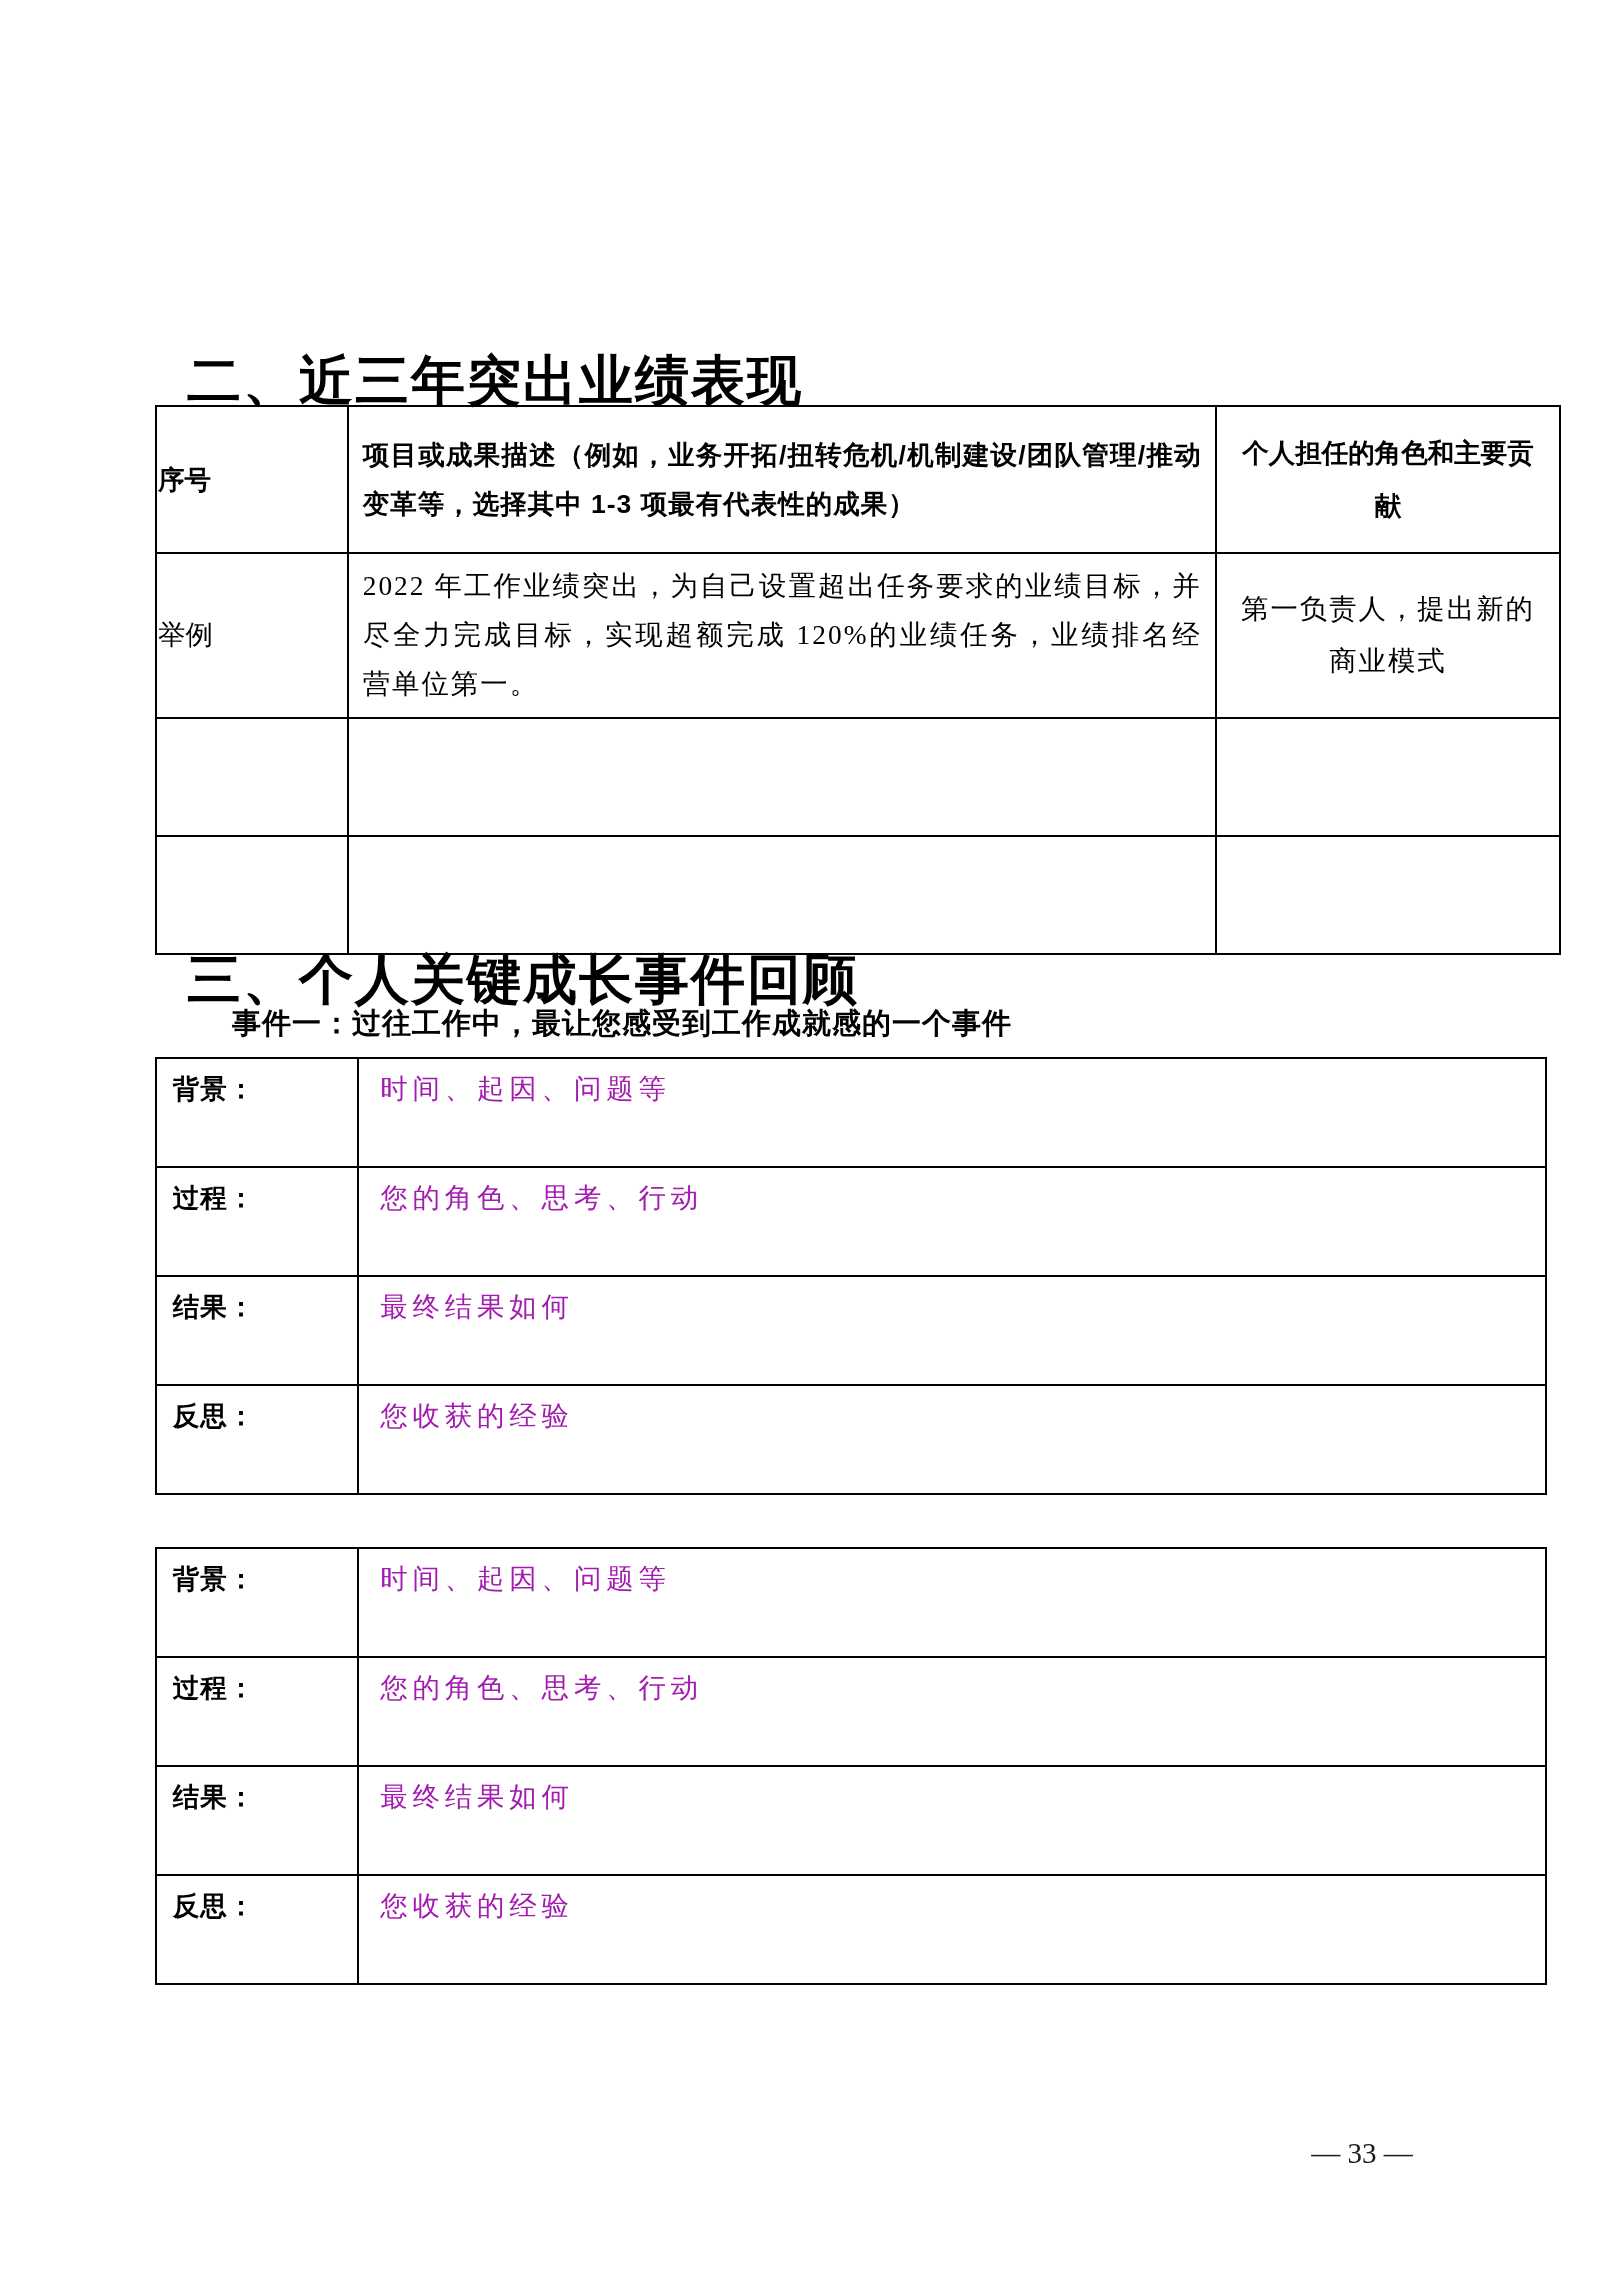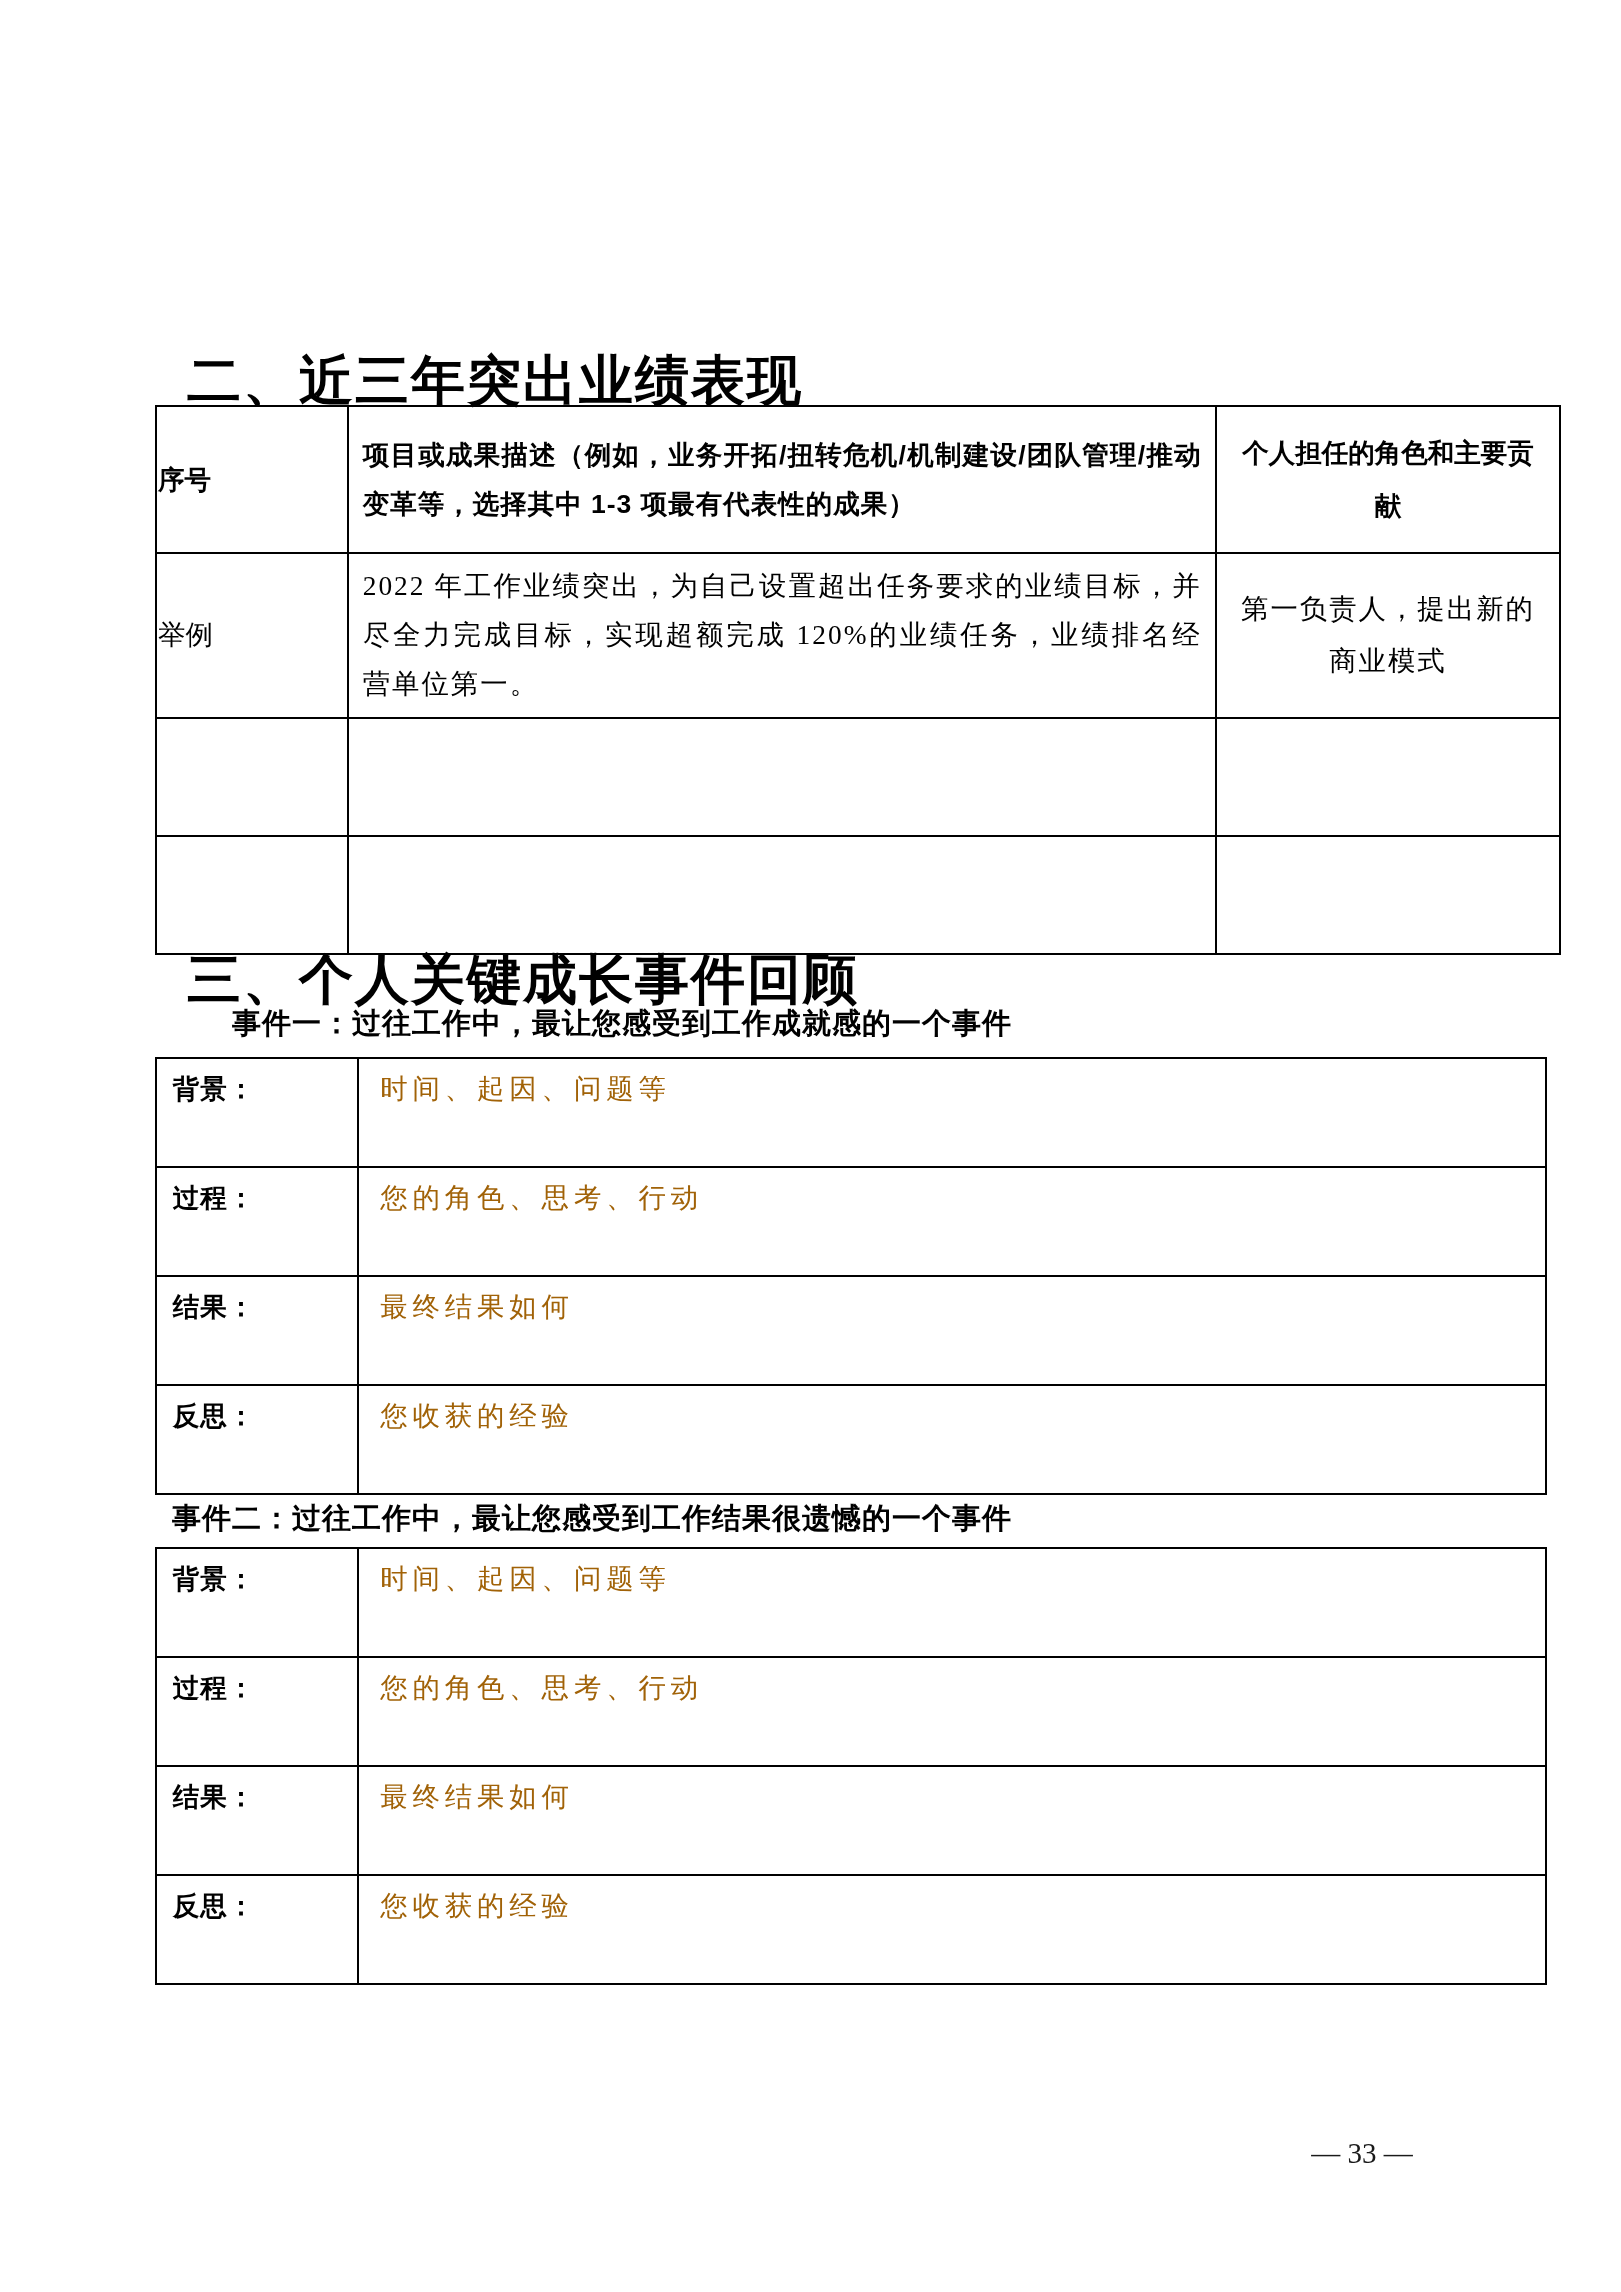--- a/index.html
+++ b/index.html
@@ -101,21 +101,21 @@
     font-size: 26.5px;
     letter-spacing: 1px;
   }
   .event-table .c-hint {
     width: 1155px;
     vertical-align: top;
     padding: 11.8px 9.8px 0 21.6px;
     font-family: "Liberation Serif", serif;
     font-size: 27.4px;
     letter-spacing: 4.9px;
-    color: #a16207;
+    color: #a21caf;
   }
 </style>
 </head>
 <body>
 
 <div class="page">
 
 
   <div class="section-heading s2">二、近三年突出业绩表现</div>
 
@@ -162,21 +162,20 @@
         <td class="c-label">结果：</td>
         <td class="c-hint">最终结果如何</td>
       </tr>
       <tr>
         <td class="c-label">反思：</td>
         <td class="c-hint">您收获的经验</td>
       </tr>
     </tbody>
   </table>
 
-  <div class="event-title e2">事件二：过往工作中，最让您感受到工作结果很遗憾的一个事件</div>
 
   <table class="event-table t2">
     <tbody>
       <tr>
         <td class="c-label">背景：</td>
         <td class="c-hint">时间、起因、问题等</td>
       </tr>
       <tr>
         <td class="c-label">过程：</td>
         <td class="c-hint">您的角色、思考、行动</td>

